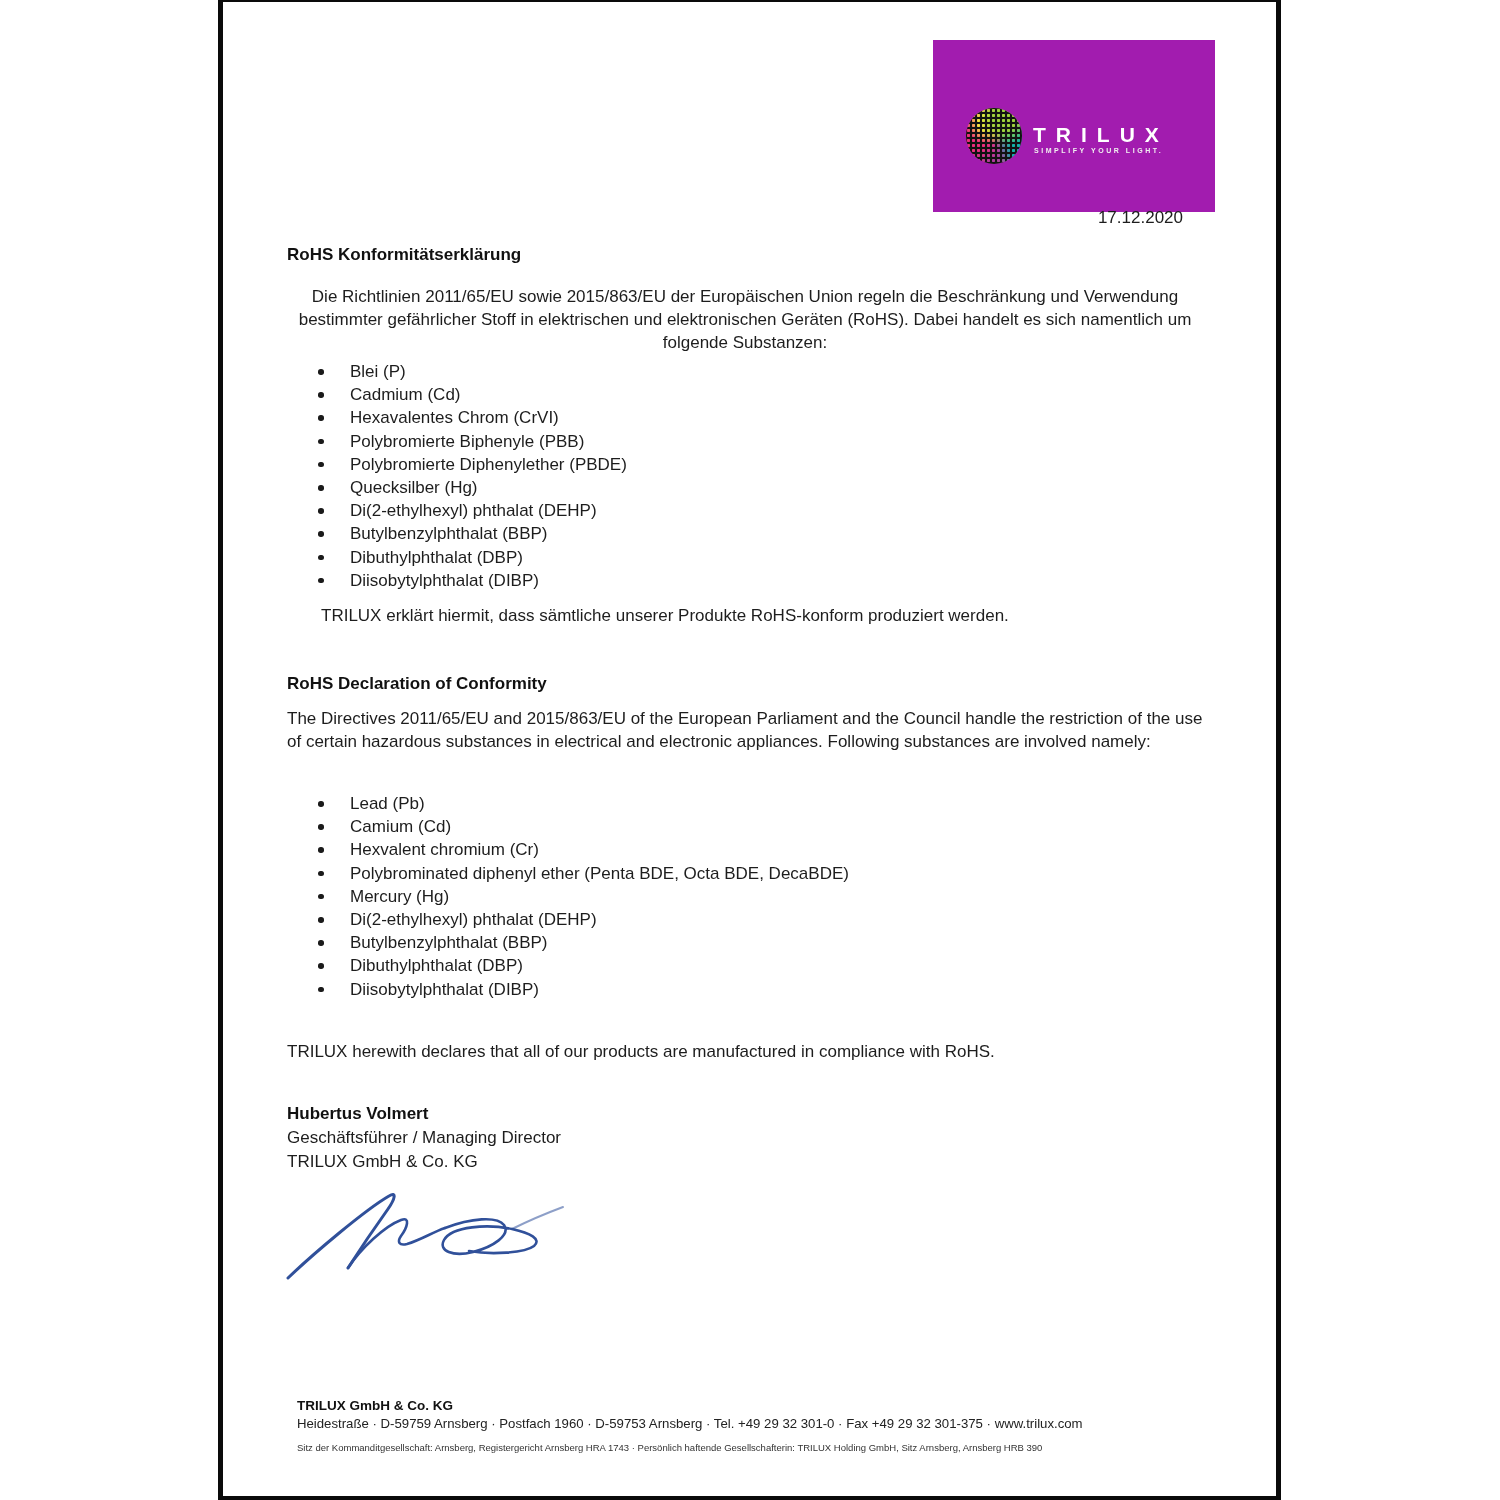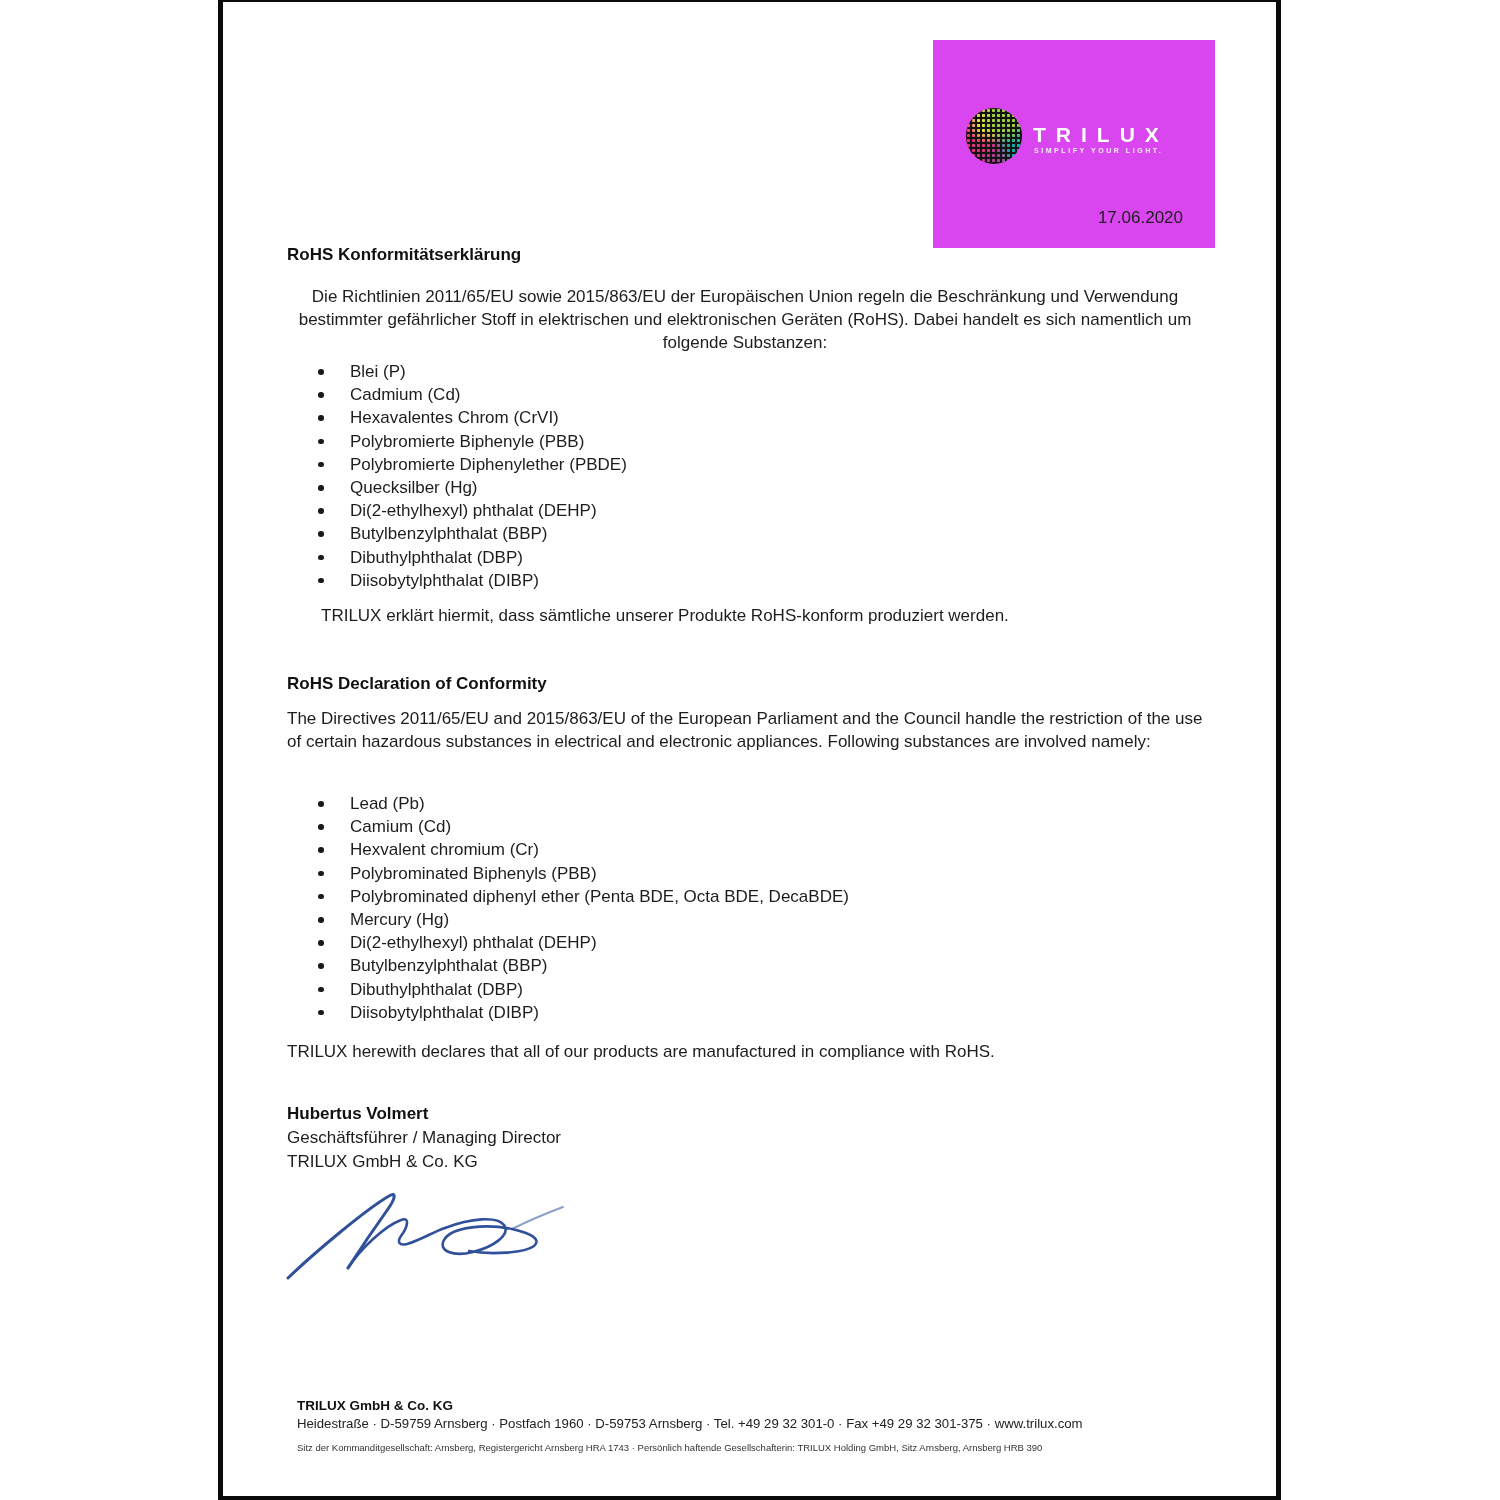--- a/index.html
+++ b/index.html
@@ -14,21 +14,21 @@
     position:absolute; left:218px; top:-3px;
     width:1063px; height:1504px;
     box-sizing:border-box;
     border:5px solid #0a0a0a;
     background:#ffffff;
   }
 
   
   .logo-box {
     position:absolute; left:710px; top:38px;
-    width:282px; height:208px; background:#d946ef;
+    width:282px; height:172px; background:#a21caf;
   }
   .globe {
     position:absolute; left:33px; top:68px; width:56px; height:56px;
     border-radius:50%;
     background:
       radial-gradient(circle at 68% 20%, #9fd13c 0 20%, rgba(159,209,60,0) 46%),
       radial-gradient(circle at 38% 26%, #f9ec3f 0 16%, rgba(249,236,63,0) 40%),
       radial-gradient(circle at 16% 52%, #ee2d7b 0 24%, rgba(238,45,123,0) 52%),
       radial-gradient(circle at 34% 84%, #b03a9d 0 20%, rgba(176,58,157,0) 46%),
       radial-gradient(circle at 84% 62%, #12b3a8 0 22%, rgba(18,179,168,0) 50%),
@@ -80,21 +80,21 @@
 <div class="page">
 
   <div class="logo-box">
     <div class="globe">
       <div class="globe-dots"></div>
     </div>
     <div class="logo-brand">TRILUX</div>
     <div class="logo-tagline">SIMPLIFY YOUR LIGHT.</div>
   </div>
 
-  <div class="date">17.06.2020</div>
+  <div class="date">17.12.2020</div>
 
   <div class="h1" style="top:243px;text-align:right;">RoHS Konformitätserklärung</div>
   <div class="para" style="top:283px;text-align:center;">Die Richtlinien 2011/65/EU sowie 2015/863/EU der Europäischen Union regeln die Beschränkung und Verwendung bestimmter gefährlicher Stoff in elektrischen und elektronischen Geräten (RoHS). Dabei handelt es sich namentlich um folgende Substanzen:</div>
   <ul class="blist" style="top:358px;">
     <li><span class="dot"></span><span>Blei (P)</span></li>
     <li><span class="dot"></span><span>Cadmium (Cd)</span></li>
     <li><span class="dot"></span><span>Hexavalentes Chrom (CrVI)</span></li>
     <li><span class="dot"></span><span>Polybromierte Biphenyle (PBB)</span></li>
     <li><span class="dot"></span><span>Polybromierte Diphenylether (PBDE)</span></li>
     <li><span class="dot"></span><span>Quecksilber (Hg)</span></li>
@@ -104,21 +104,20 @@
     <li><span class="dot"></span><span>Diisobytylphthalat (DIBP)</span></li>
   </ul>
   <div class="para" style="top:602px;margin-left:34px;">TRILUX erklärt hiermit, dass sämtliche unserer Produkte RoHS-konform produziert werden.</div>
 
   <div class="h1" style="top:672px;">RoHS Declaration of Conformity</div>
   <div class="para" style="top:705px;">The Directives 2011/65/EU and 2015/863/EU of the European Parliament and the Council handle the restriction of the use of certain hazardous substances in electrical and electronic appliances. Following substances are involved namely:</div>
   <ul class="blist" style="top:790px;">
     <li><span class="dot"></span><span>Lead (Pb)</span></li>
     <li><span class="dot"></span><span>Camium (Cd)</span></li>
     <li><span class="dot"></span><span>Hexvalent chromium (Cr)</span></li>
-    <li><span class="dot"></span><span>Polybrominated Biphenyls (PBB)</span></li>
     <li><span class="dot"></span><span>Polybrominated diphenyl ether (Penta BDE, Octa BDE, DecaBDE)</span></li>
     <li><span class="dot"></span><span>Mercury (Hg)</span></li>
     <li><span class="dot"></span><span>Di(2-ethylhexyl) phthalat (DEHP)</span></li>
     <li><span class="dot"></span><span>Butylbenzylphthalat (BBP)</span></li>
     <li><span class="dot"></span><span>Dibuthylphthalat (DBP)</span></li>
     <li><span class="dot"></span><span>Diisobytylphthalat (DIBP)</span></li>
   </ul>
   <div class="para" style="top:1038px;">TRILUX herewith declares that all of our products are manufactured in compliance with RoHS.</div>
 
   <div class="sig-line bold" style="top:1100px;">Hubertus Volmert</div>

